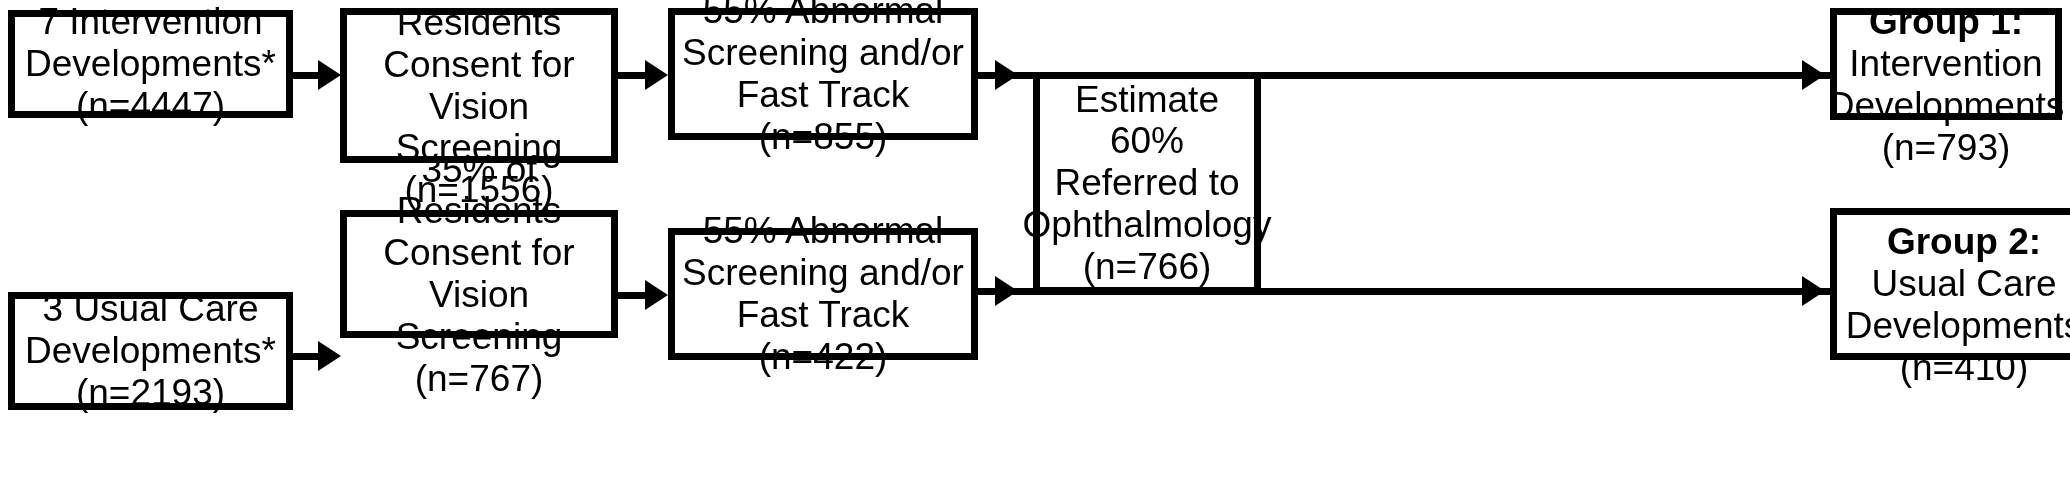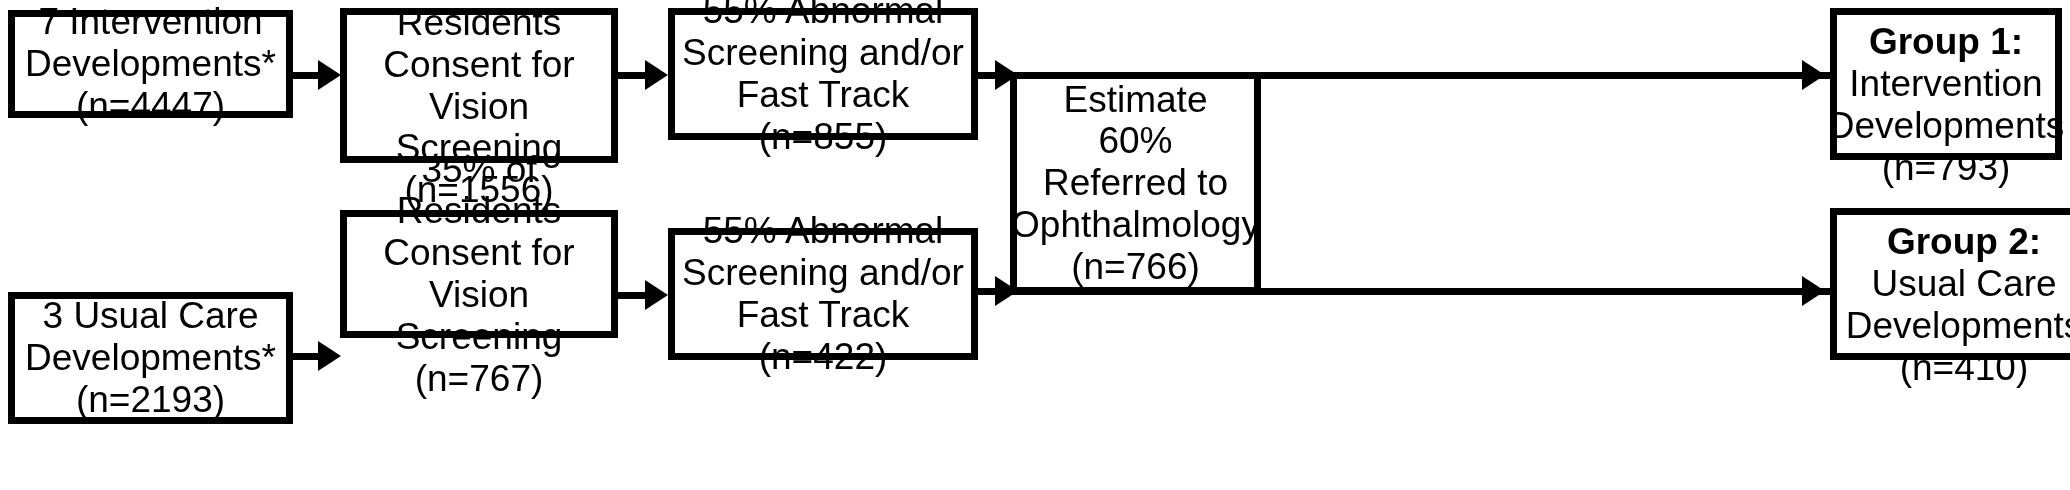--- a/index.html
+++ b/index.html
@@ -79,29 +79,29 @@
 Screening
 (n=1556)</span>
   </div>
 
   <div class="node" style="left:668px; top:8px; width:310px; height:132px;">
     <span class="txt">55% Abnormal
 Screening and/or
 Fast Track (n=855)</span>
   </div>
 
-  <div class="node" style="left:1830px; top:8px; width:232px; height:152px;">
+  <div class="node" style="left:1830px; top:8px; width:232px; height:112px;">
     <span class="txt">
       <span class="hdr">Group 1:</span><span style="white-space:pre-line;">Intervention
 Developments
 (n=793)</span>
     </span>
   </div>
 
-  <div class="node" style="left:8px; top:292px; width:285px; height:132px;">
+  <div class="node" style="left:8px; top:292px; width:285px; height:118px;">
     <span class="txt">3 Usual Care
 Developments*
 (n=2193)</span>
   </div>
 
   <div class="node" style="left:340px; top:210px; width:278px; height:128px;">
     <span class="txt">35% of Residents
 Consent for Vision
 Screening
 (n=767)</span>
@@ -114,21 +114,21 @@
   </div>
 
   <div class="node" style="left:1830px; top:208px; width:268px; height:152px;">
     <span class="txt">
       <span class="hdr">Group 2:</span><span style="white-space:pre-line;">Usual Care
 Developments
 (n=410)</span>
     </span>
   </div>
 
-  <div class="hub" style="left:1010px; top:72px; width:251px; height:222px;">
+  <div class="hub" style="left:1033px; top:72px; width:228px; height:222px;">
     <span class="txt" style="white-space:pre-line;">Estimate
 60%
 Referred to
 Ophthalmology
 (n=766)</span>
   </div>
 
   <div class="hline" style="left:293px; top:72px; width:30px;"></div>
   <div class="arrowhead" style="left:318px; top:60px;"></div>
 

